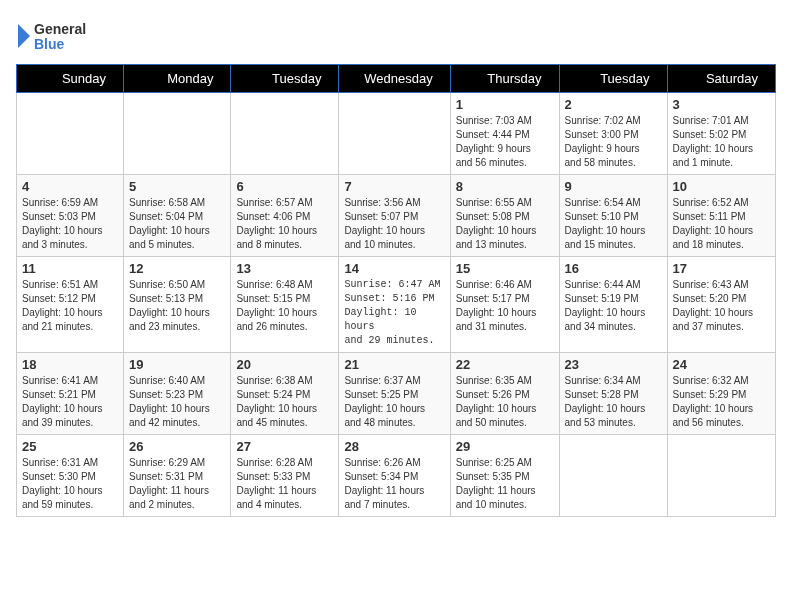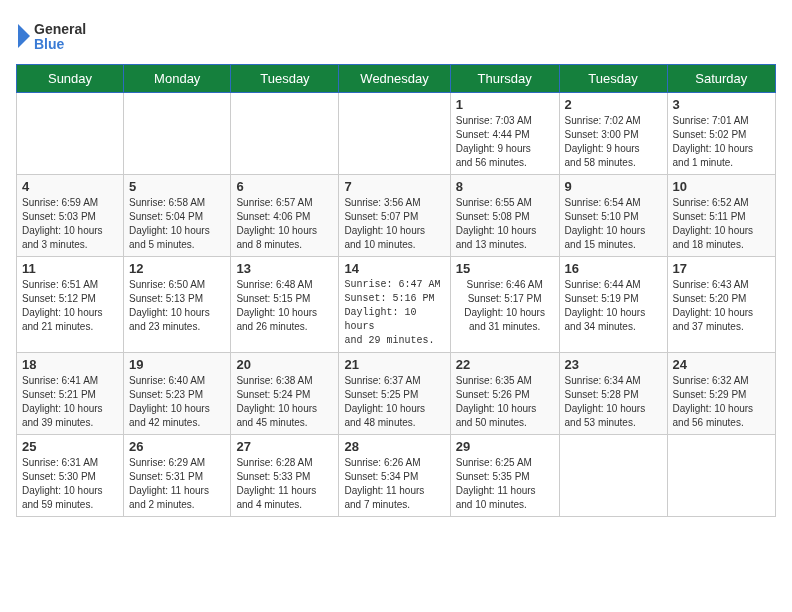--- a/index.html
+++ b/index.html
@@ -32,25 +32,25 @@
     .subtitle {
       font-size: 14px;
       color: #555;
     }
     .calendar {
       width: 100%;
       border-collapse: collapse;
       border: 1px solid #ccc;
     }
     .calendar th {
-      background: #15803d;
+      background: #000000;
       color: #fff;
       font-size: 13px;
       padding: 6px 17px;
-      text-align: center;
+      text-align: right;
       border: 1px solid #2d6abf;
       font-weight: normal;
     }
     .calendar td {
       vertical-align: top;
       border: 1px solid #ccc;
       padding: 4px 5px;
       font-size: 10.5px;
       color: #333;
       width: 113px;
@@ -205,21 +205,21 @@
         </td>
         <td>
           <div class="day-num">14</div>
           <div class="day-info" style="white-space: pre-line; font-family: Liberation Mono, monospace;">Sunrise: 6:47 AM
 Sunset: 5:16 PM
 Daylight: 10 hours
 and 29 minutes.</div>
         </td>
         <td>
           <div class="day-num">15</div>
-          <div class="day-info" style="white-space: pre-line; text-align: center;">Sunrise: 6:46 AM
+          <div class="day-info" style="white-space: pre-line;">Sunrise: 6:46 AM
 Sunset: 5:17 PM
 Daylight: 10 hours
 and 31 minutes.</div>
         </td>
         <td>
           <div class="day-num">16</div>
           <div class="day-info" style="white-space: pre-line;">Sunrise: 6:44 AM
 Sunset: 5:19 PM
 Daylight: 10 hours
 and 34 minutes.</div>

